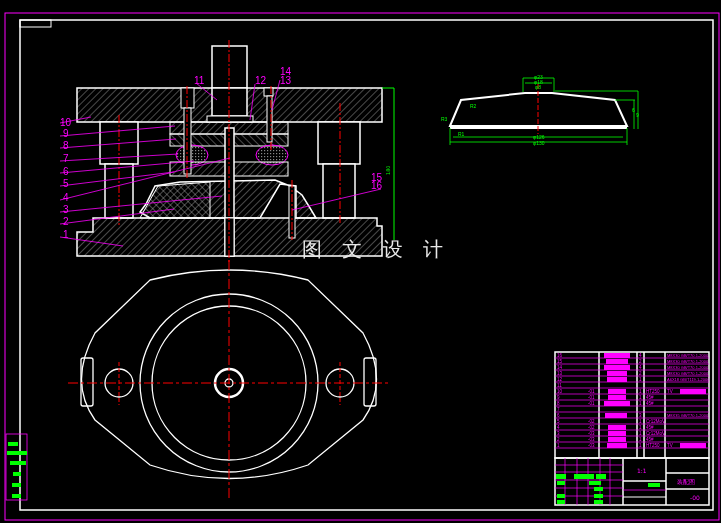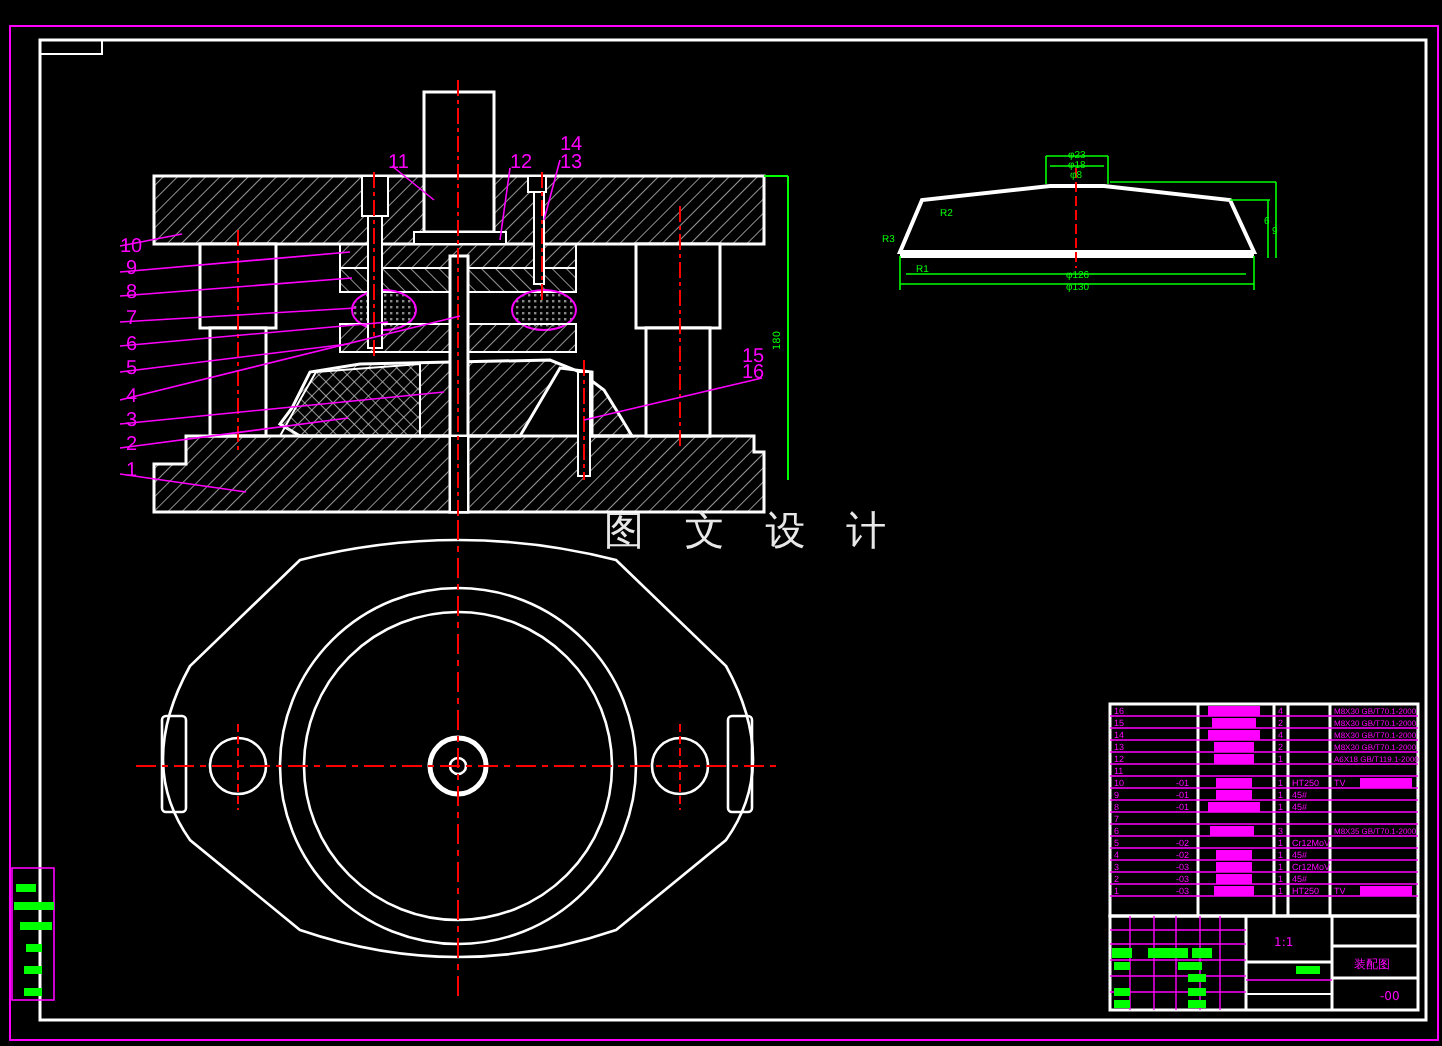--- a/index.html
+++ b/index.html
@@ -1,18 +1,18 @@
 <!DOCTYPE html>
 <html><head>
 <meta charset="utf-8">
 <style>
   html,body{margin:0;padding:0;background:#000;}
   body{width:721px;height:523px;overflow:hidden;position:relative;font-family:"DejaVu Sans",sans-serif;}
   svg{position:absolute;left:0;top:0;}
-  .watermark{position:absolute;left:302px;top:252px;color:#e8e8e8;font-size:20px;letter-spacing:7px;font-family:"DejaVu Sans",sans-serif;}
+  .watermark{position:absolute;left:302px;top:236px;color:#e8e8e8;font-size:20px;letter-spacing:7px;font-family:"DejaVu Sans",sans-serif;}
   .lbl{fill:#ff00ff;font-family:"Liberation Sans",sans-serif;font-size:10px;}
 </style>
 </head>
 <body>
 
 <svg width="721" height="523" viewBox="0 0 721 523">
   <defs>
     <pattern id="hatch" width="5" height="5" patternUnits="userSpaceOnUse" patternTransform="rotate(45)">
       <line x1="0" y1="0" x2="0" y2="5" stroke="#bbbbbb" stroke-width="0.8"></line>
     </pattern>

